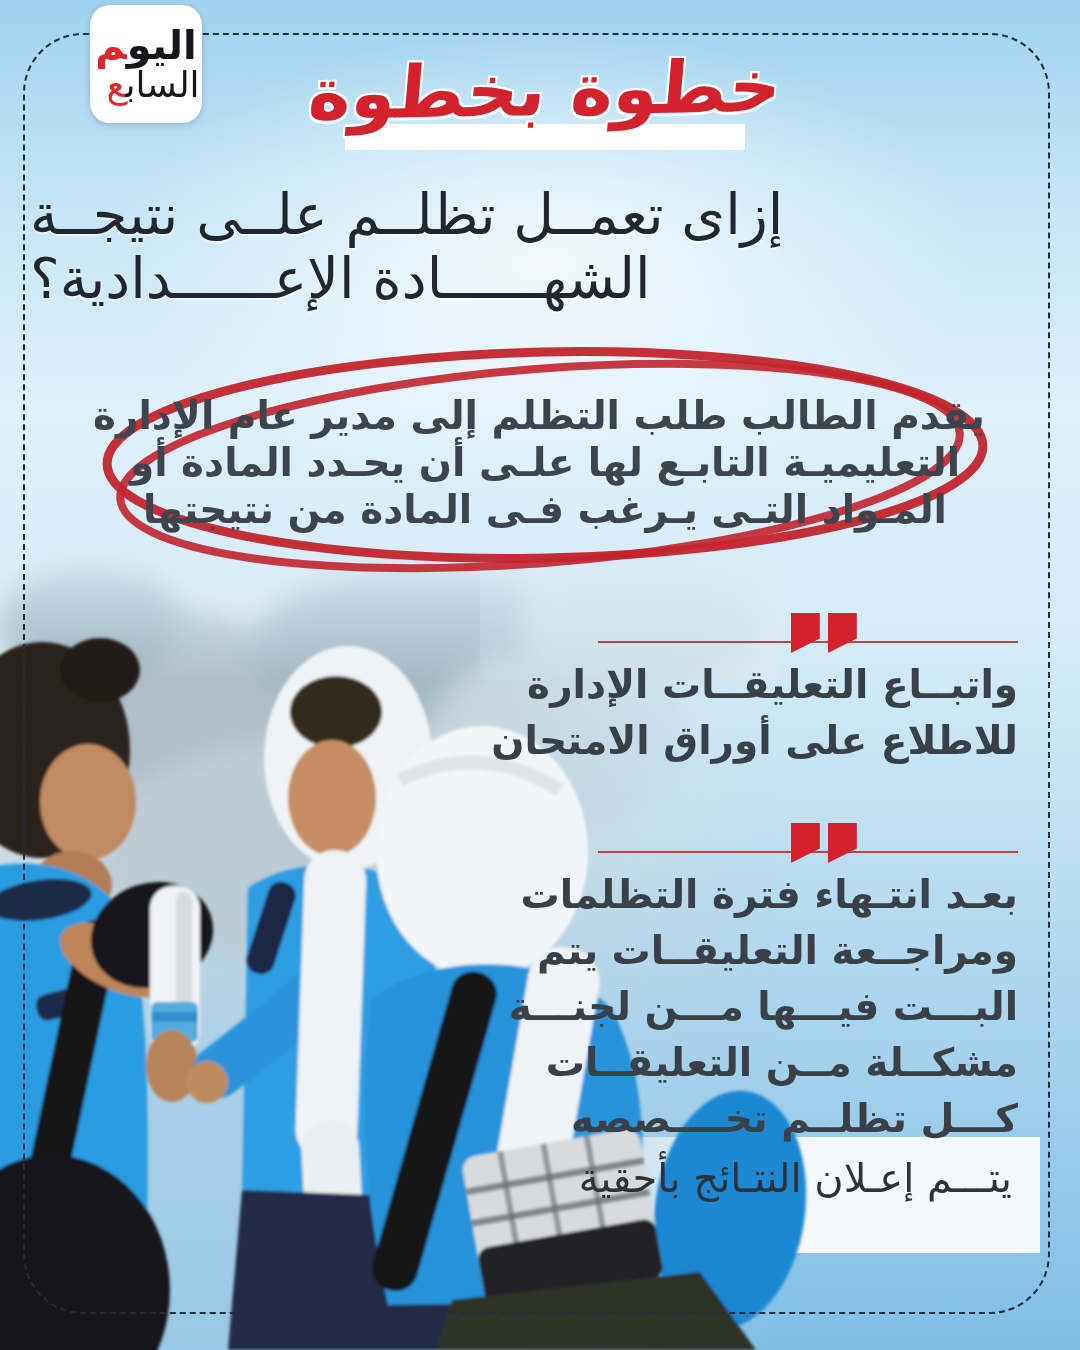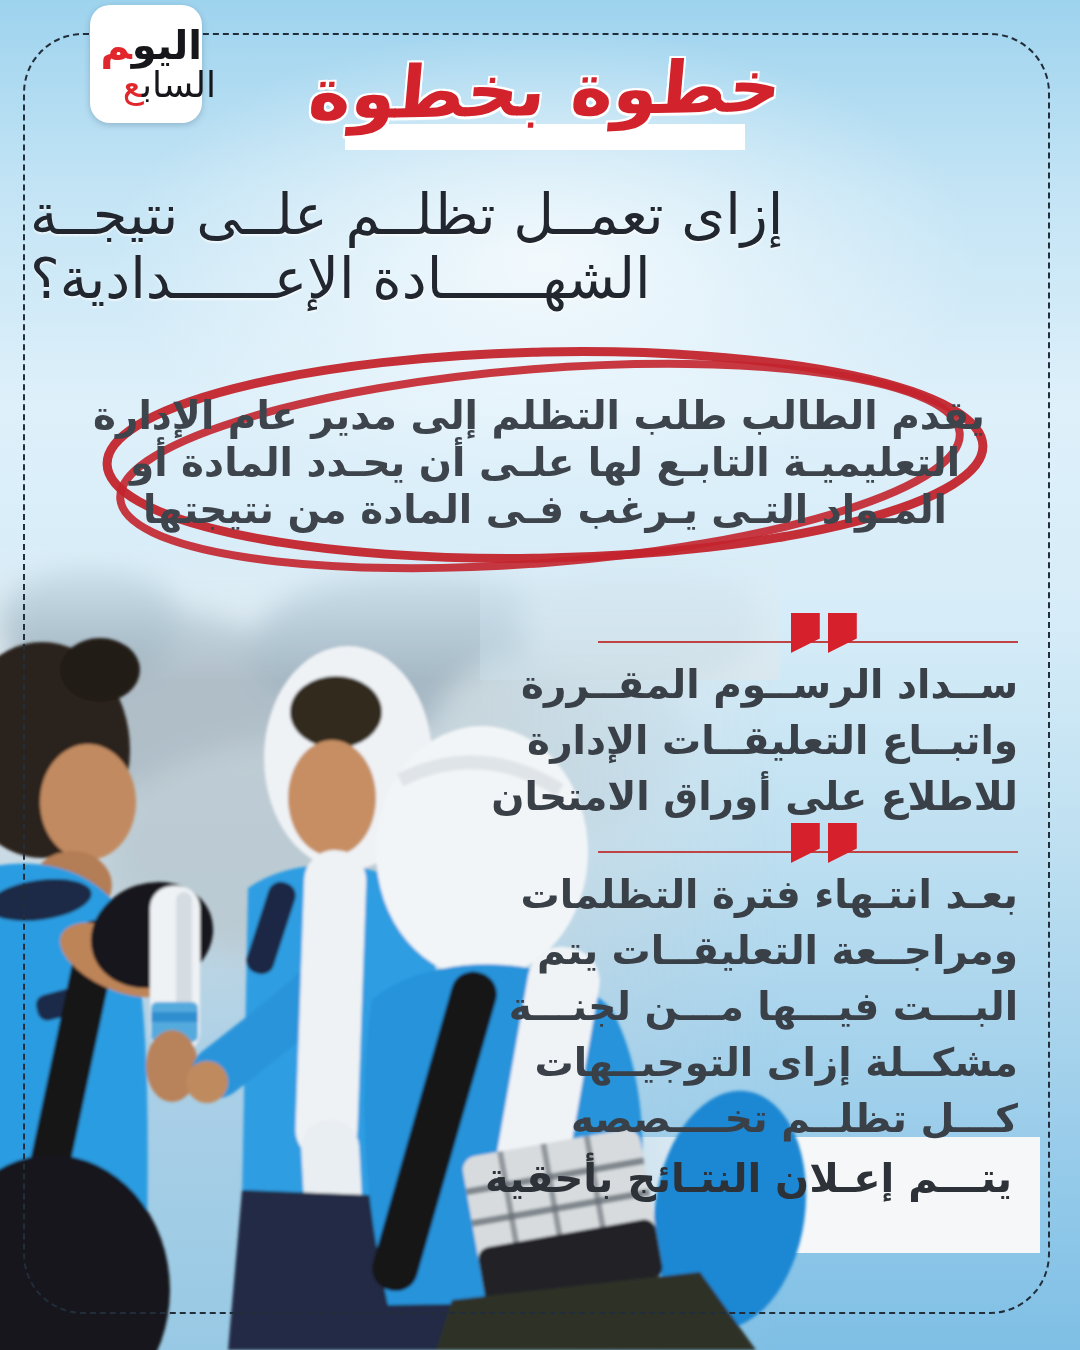--- a/index.html
+++ b/index.html
@@ -11,21 +11,21 @@
       linear-gradient(180deg,#9ed3ee 0%,#c3e4f5 14%,#def0fa 30%,#d6ecf8 46%,#bfe0f1 62%,#a5d2ec 78%,#8cc6e8 92%,#7fbfe5 100%);
   }
   
   .frame{
     position:absolute;left:23px;top:33px;width:1027px;height:1281px;
     border:2px dashed #222d3a;border-radius:60px;z-index:3;pointer-events:none;
   }
   
   .logo{
     position:absolute;left:90px;top:5px;width:112px;height:118px;background:#fff;
-    border-radius:20px;z-index:6;display:flex;flex-direction:column;
+    border-radius:20px;z-index:6;display:flex;flex-direction:column;align-items:center;
     justify-content:center;box-shadow:0 2px 6px rgba(30,60,90,.25);direction:rtl;
   }
   .logo .l1{font-size:40px;font-weight:bold;color:#17171b;line-height:1.05;white-space:nowrap;}
   .logo .l2{font-size:36px;font-weight:normal;color:#17171b;line-height:1.05;white-space:nowrap;margin-right:-14px;}
   .logo .accent{color:#e1262c;}
   
   .kicker-bar{position:absolute;left:345px;top:124px;width:400px;height:26px;background:#fff;z-index:4;}
   .kicker{
     position:absolute;left:270px;top:48px;width:550px;text-align:center;z-index:5;
     font-size:72px;font-weight:bold;color:#d2232c;direction:rtl;white-space:nowrap;
@@ -54,21 +54,21 @@
   .qhead{position:relative;height:42px;}
   .qline{position:absolute;left:0;right:0;top:28px;height:2px;background:#c04343;}
   .qmarks{position:absolute;left:44%;top:0;display:flex;z-index:2;}
   .qmark{display:inline-block;width:29px;height:40px;background:#d6202b;margin-left:8px;
     clip-path:polygon(0 0,100% 0,100% 64%,0 100%);}
   .qtext{margin-top:2px;text-align:right;color:#3a4047;font-weight:bold;font-size:39px;line-height:56px;}
   .qtext .ln{white-space:nowrap;}
   
   .footer-text{
     position:absolute;right:68px;top:1152px;width:480px;z-index:5;direction:rtl;text-align:right;
-    color:#2d3238;font-weight:bold;font-size:40px;line-height:52px;
+    color:#2d3238;font-weight:normal;font-size:40px;line-height:52px;
   }
   .footer-text .ln{white-space:nowrap;}
   
   .photo-svg{position:absolute;left:0;top:540px;z-index:2;}
 </style>
 </head>
 <body>
 
 <div class="canvas" dir="rtl">
 
@@ -200,39 +200,38 @@
 
   <div class="quote q1">
     <div class="qhead">
       <div class="qline"></div>
       <div class="qmarks">
         <span class="qmark"></span>
         <span class="qmark"></span>
       </div>
     </div>
     <div class="qtext">
-      <div class="ln">ســداد الرســوم المقــررة</div>
       <div class="ln">واتبــاع التعليقــات الإدارة</div>
       <div class="ln">للاطلاع على أوراق الامتحان</div>
     </div>
   </div>
 
   <div class="quote q2">
     <div class="qhead">
       <div class="qline"></div>
       <div class="qmarks">
         <span class="qmark"></span>
         <span class="qmark"></span>
       </div>
     </div>
     <div class="qtext">
       <div class="ln">بعـد انتـهاء فترة التظلمات</div>
       <div class="ln">ومراجــعة التعليقــات يتم</div>
       <div class="ln">البـــت فيـــها مـــن لجنـــة</div>
-      <div class="ln">مشكــلة إزاى التوجيــهات</div>
+      <div class="ln">مشكــلة مــن التعليقــات</div>
       <div class="ln">كـــل تظلــم تخــــصصه</div>
     </div>
   </div>
 
   <div class="footer-text">
     <div class="ln">يتـــم إعـلان النتـائج بأحقية</div>
   </div>
 
 </div>
 

